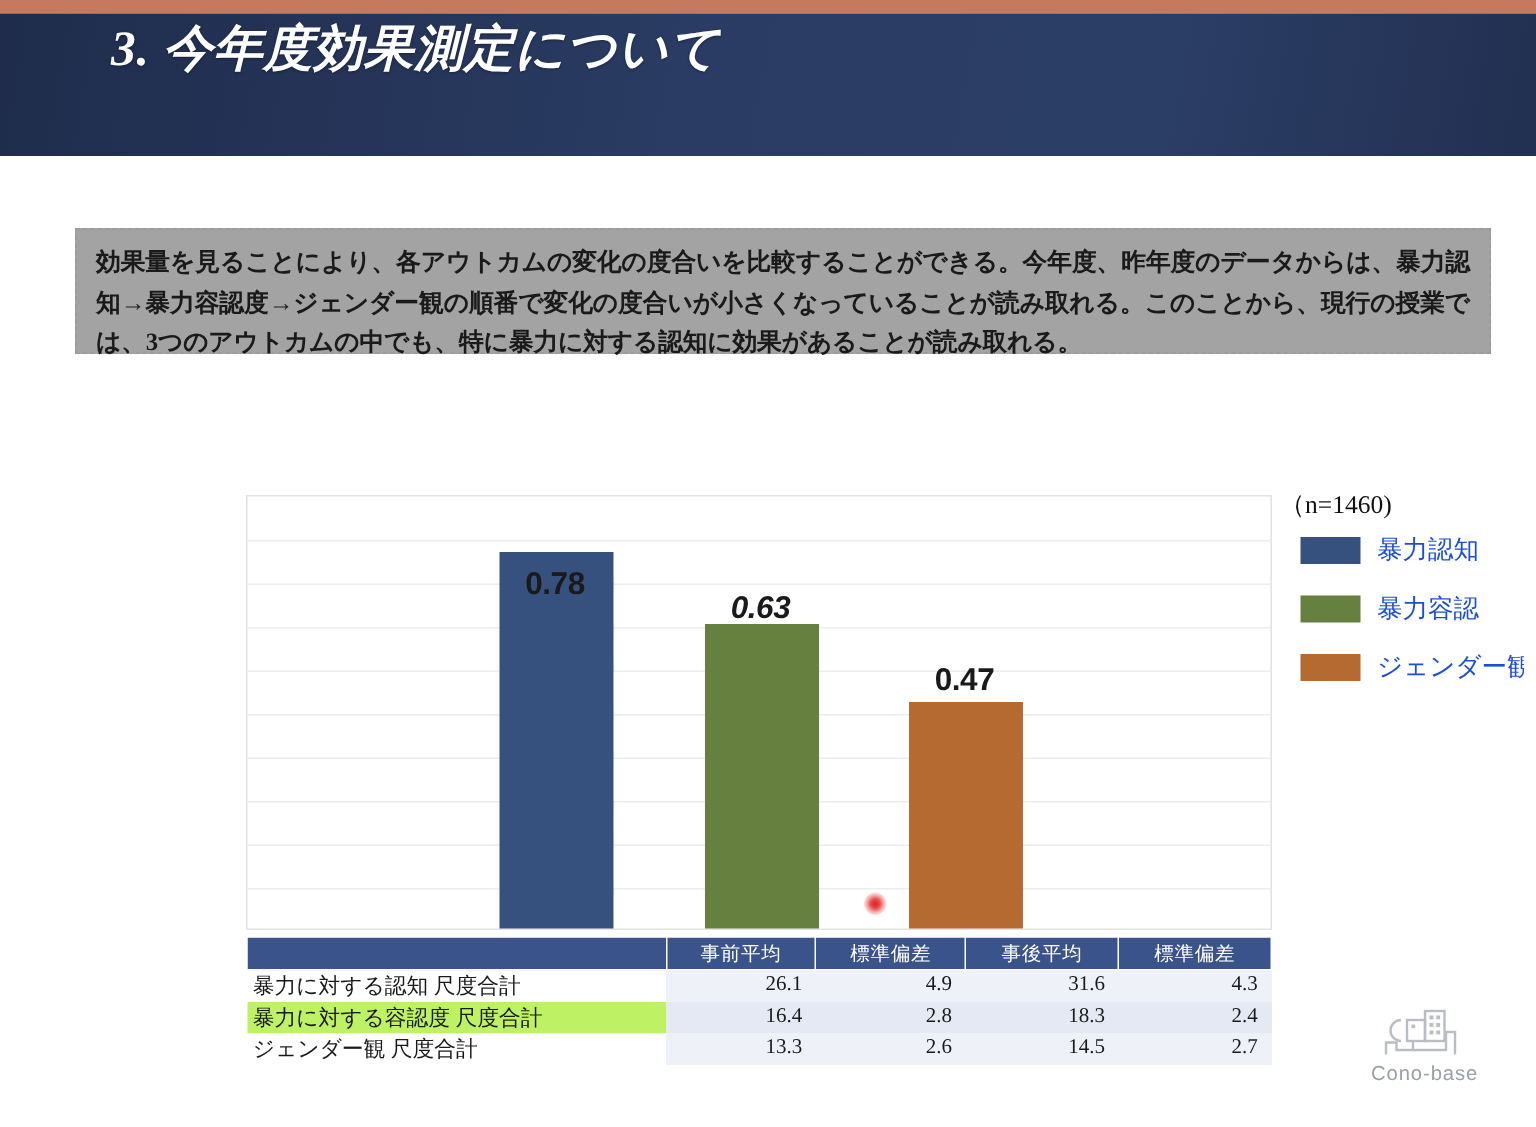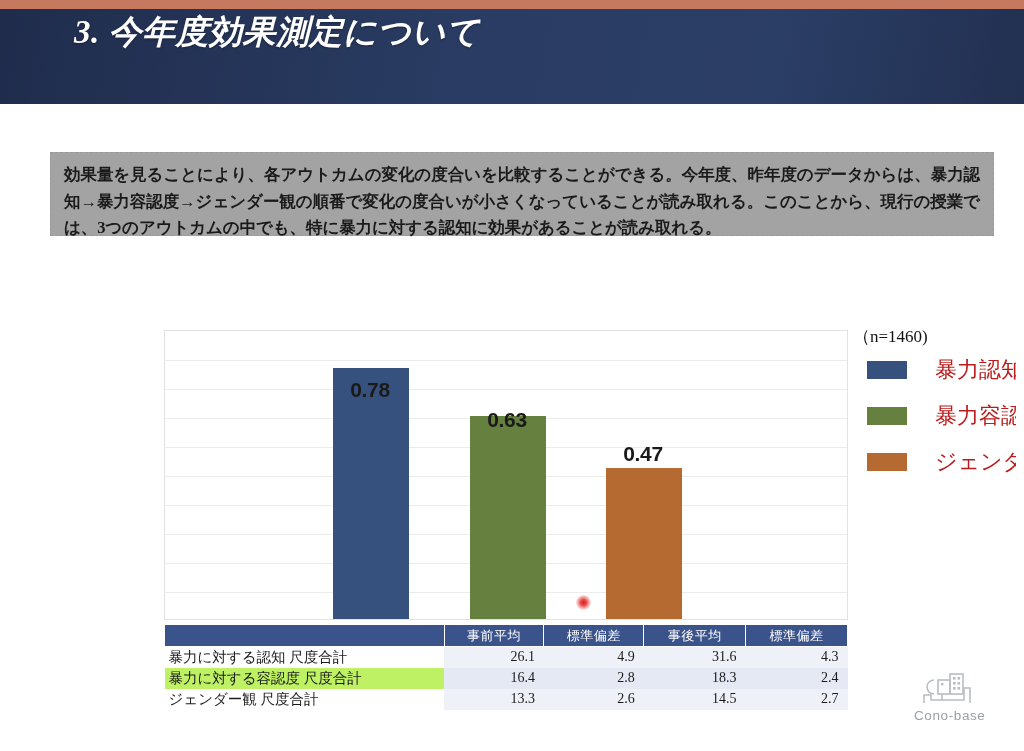--- a/index.html
+++ b/index.html
@@ -130,23 +130,23 @@
     align-items: center;
     margin-bottom: 16px;
     padding-left: 14px;
   }
   .legend-swatch {
     width: 40px; height: 18px;
     flex: 0 0 auto;
   }
   .legend-text {
     font-family: "Liberation Serif", "DejaVu Serif", serif;
-    font-size: 22px;
-    color: #b91c1c;
-    margin-left: 28px;
+    font-size: 17px;
+    color: #1d4ed8;
+    margin-left: 11px;
     white-space: nowrap;
   }
 
   
   .data-table {
     position: absolute;
     left: 164px; top: 624px;
     width: 684px;
     border-collapse: collapse;
     font-family: "Liberation Serif", "DejaVu Serif", serif;
@@ -244,21 +244,21 @@
         <div class="gridline" style="top: 261px;"></div>
       </div>
     <div id="bars">
         <div class="bar" style="left: 168px; width: 76px; height: 251px; background: rgb(55, 81, 126);"></div>
         <div class="bar" style="left: 305px; width: 76px; height: 203px; background: rgb(102, 128, 63);"></div>
         <div class="bar" style="left: 441px; width: 76px; height: 151px; background: rgb(181, 106, 50);"></div>
       </div>
   </div>
   <div id="bar-labels">
       <div class="bar-label" style="left: 332px; width: 76px; top: 342px; margin-top: 36px;">0.78</div>
-      <div class="bar-label" style="left: 469px; width: 76px; top: 408px;">0.63</div>
+      <div class="bar-label" style="left: 469px; width: 76px; top: 394px; font-style: italic;">0.63</div>
       <div class="bar-label" style="left: 605px; width: 76px; top: 442px;">0.47</div>
     </div>
 
   <div class="laser-dot"></div>
 
   <div class="legend">
     <div class="legend-n">（n=1460)</div>
     <div id="legend-rows">
         <div class="legend-row">
           <span class="legend-swatch" style="background: rgb(55, 81, 126);"></span>

